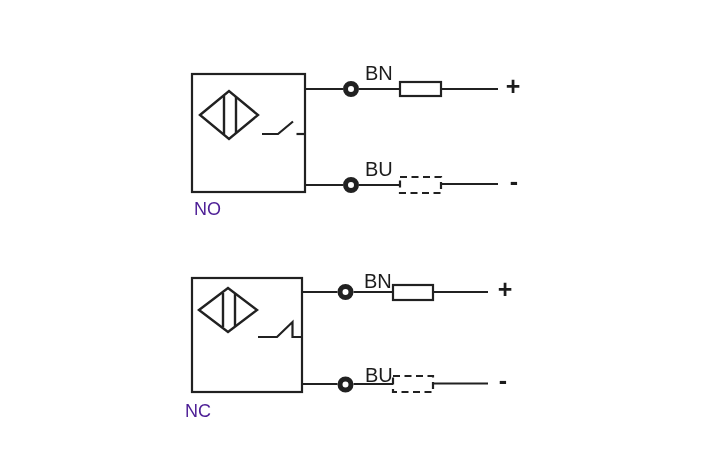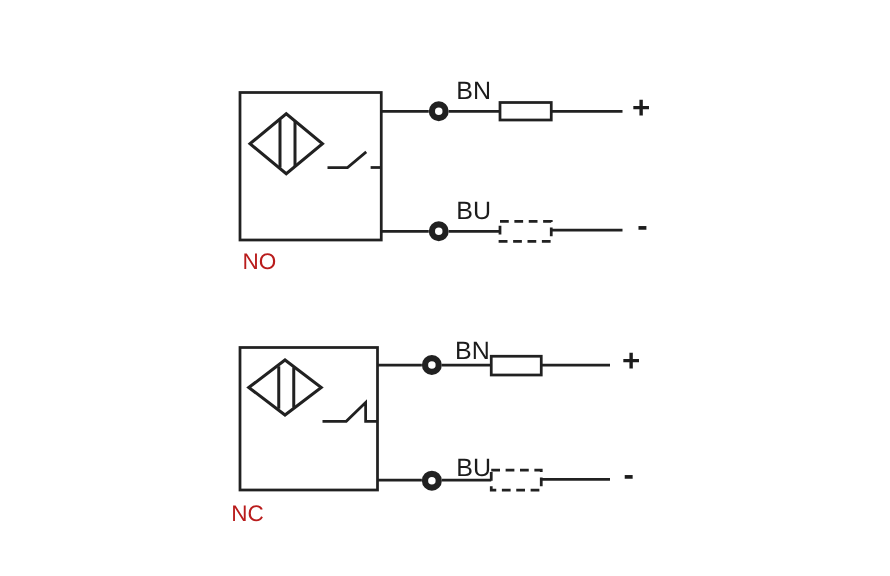--- a/index.html
+++ b/index.html
@@ -15,21 +15,21 @@
   .lbl {
     position: absolute;
     color: #1c1c1c;
     font-size: 20px;
     line-height: 20px;
     white-space: nowrap;
     letter-spacing: 0px;
   }
   .contact-lbl {
     position: absolute;
-    color: #b91c1c;
+    color: #4c1d95;
     font-size: 18px;
     line-height: 18px;
     white-space: nowrap;
   }
   .term {
     position: absolute;
     color: #1c1c1c;
     font-size: 25px;
     line-height: 25px;
     font-weight: bold;

